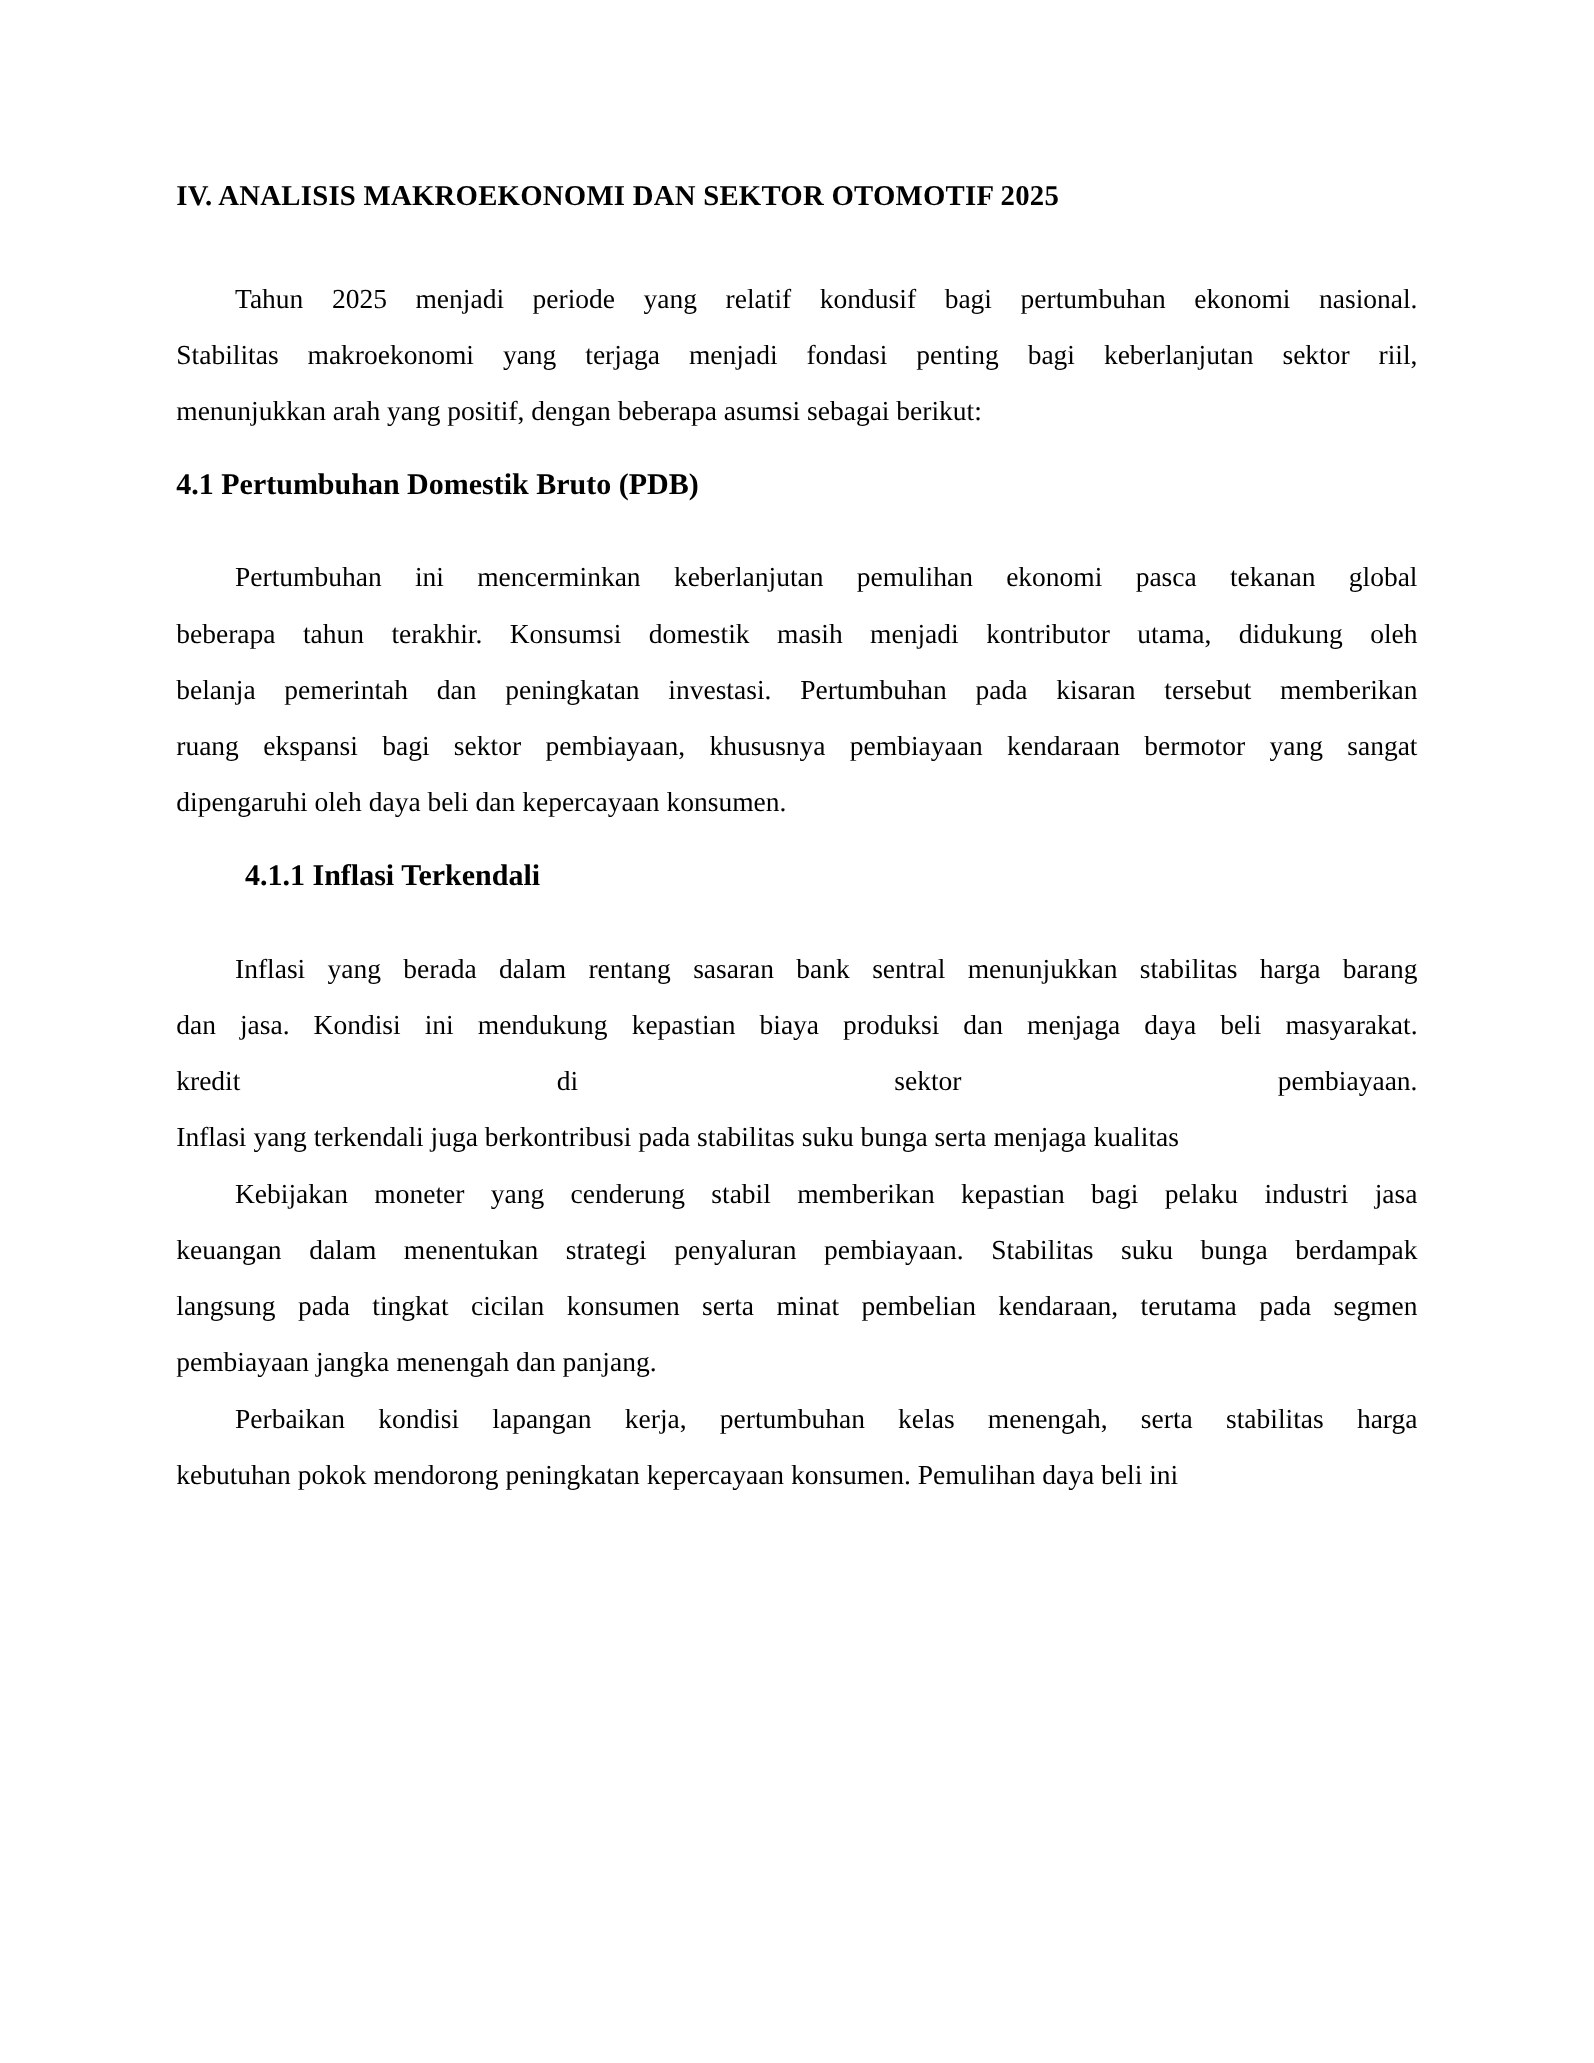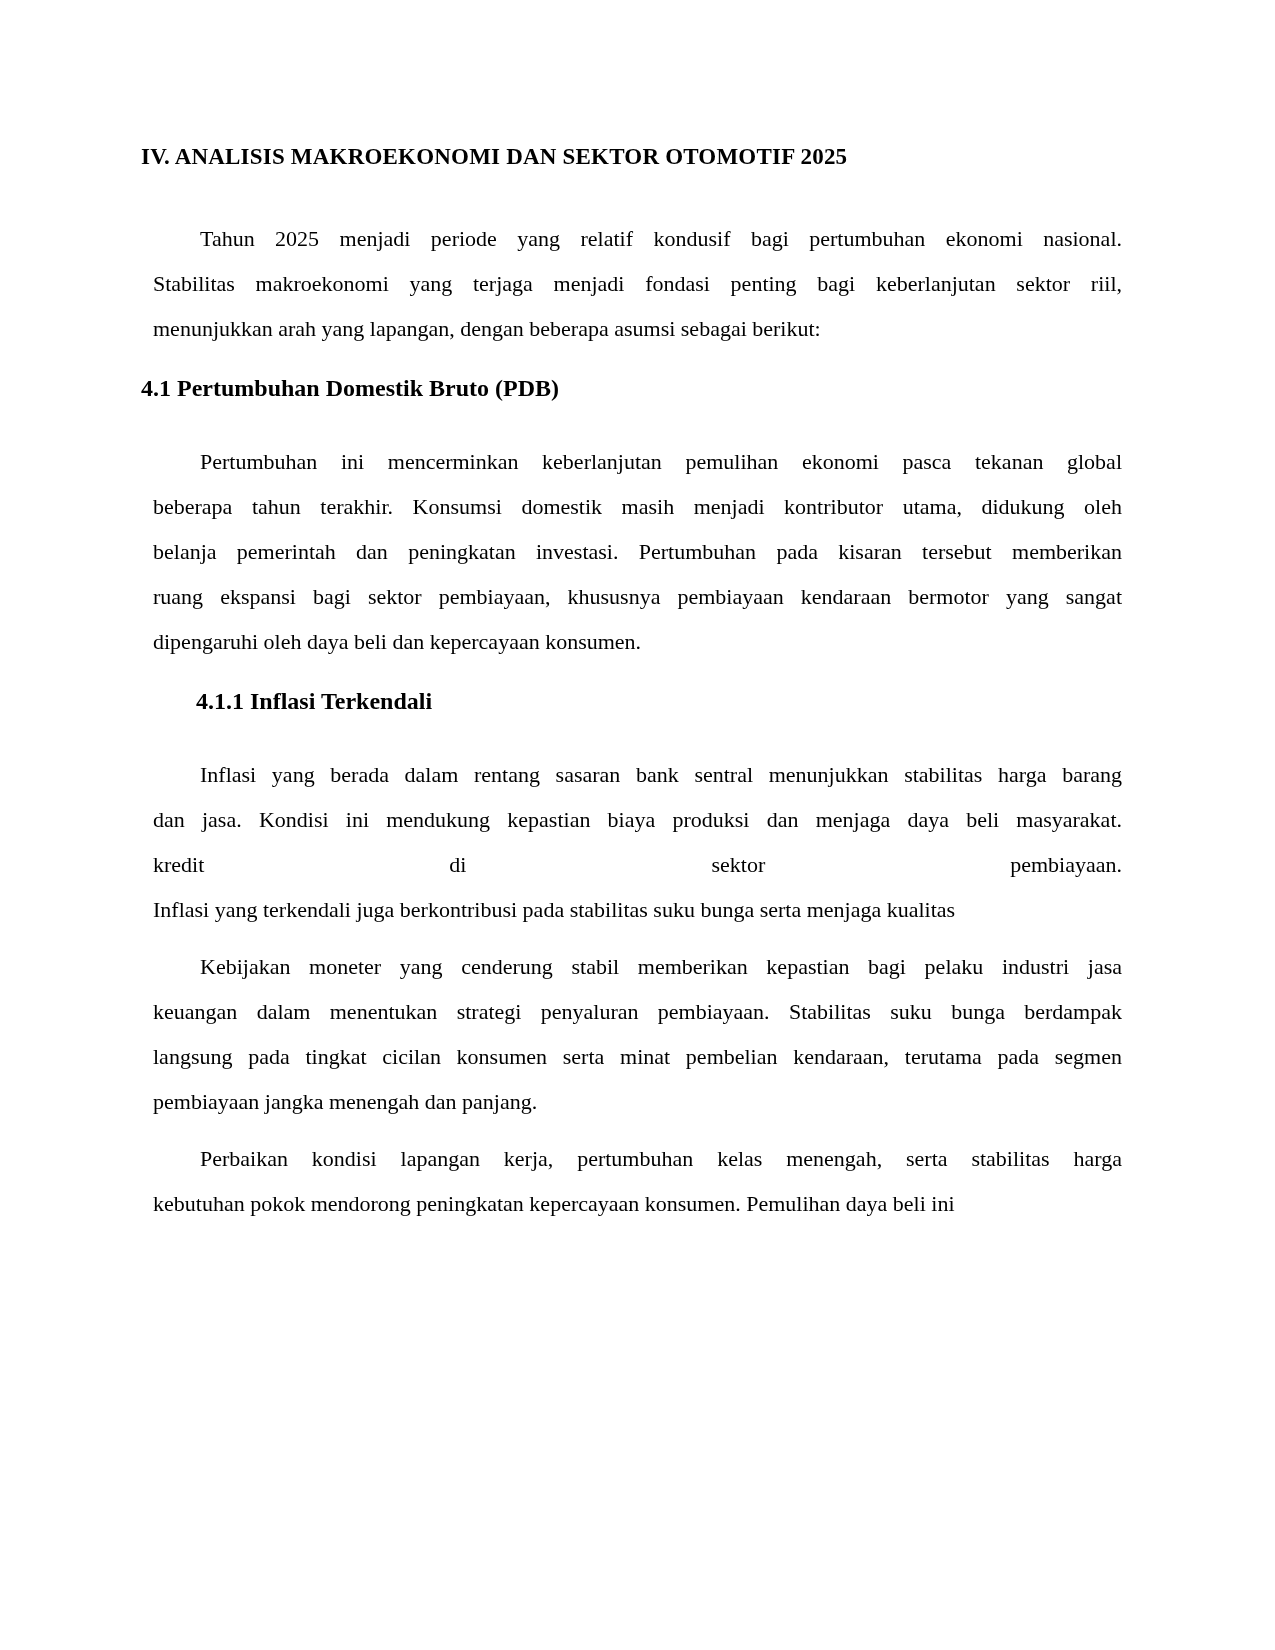--- a/index.html
+++ b/index.html
@@ -31,21 +31,21 @@
     line-height: 30px;
     font-weight: bold;
     margin: 22px 0 36px 0;
   }
   .heading.indented {
     margin-left: 55px;
   }
   .para {
     font-size: 22px;
     line-height: 45px;
-    margin: 12px;
+    margin: 0;
   }
   .para .line {
     text-align: justify;
     text-align-last: justify;
   }
   .para .line:last-child {
     text-align-last: left;
   }
   .para .line:first-child {
     text-indent: 47px;
@@ -77,21 +77,21 @@
 </head>
 <body>
 
 <div class="page">
 
   <h1 class="doc-title">IV. ANALISIS MAKROEKONOMI DAN SEKTOR OTOMOTIF 2025</h1>
 
   <div class="para">
       <div class="line">Tahun 2025 menjadi periode yang relatif kondusif bagi pertumbuhan ekonomi nasional.</div>
       <div class="line">Stabilitas makroekonomi yang terjaga menjadi fondasi penting bagi keberlanjutan sektor riil,</div>
-      <div class="line">menunjukkan arah yang lapangan, dengan beberapa asumsi sebagai berikut:</div>
+      <div class="line">menunjukkan arah yang positif, dengan beberapa asumsi sebagai berikut:</div>
     </div>
 
   <h2 class="heading">4.1 Pertumbuhan Domestik Bruto (PDB)</h2>
 
   <div class="para">
       <div class="line">Pertumbuhan ini mencerminkan keberlanjutan pemulihan ekonomi pasca tekanan global</div>
       <div class="line">beberapa tahun terakhir. Konsumsi domestik masih menjadi kontributor utama, didukung oleh</div>
       <div class="line">belanja pemerintah dan peningkatan investasi. Pertumbuhan pada kisaran tersebut memberikan</div>
       <div class="line">ruang ekspansi bagi sektor pembiayaan, khususnya pembiayaan kendaraan bermotor yang sangat</div>
       <div class="line">dipengaruhi oleh daya beli dan kepercayaan konsumen.</div>

